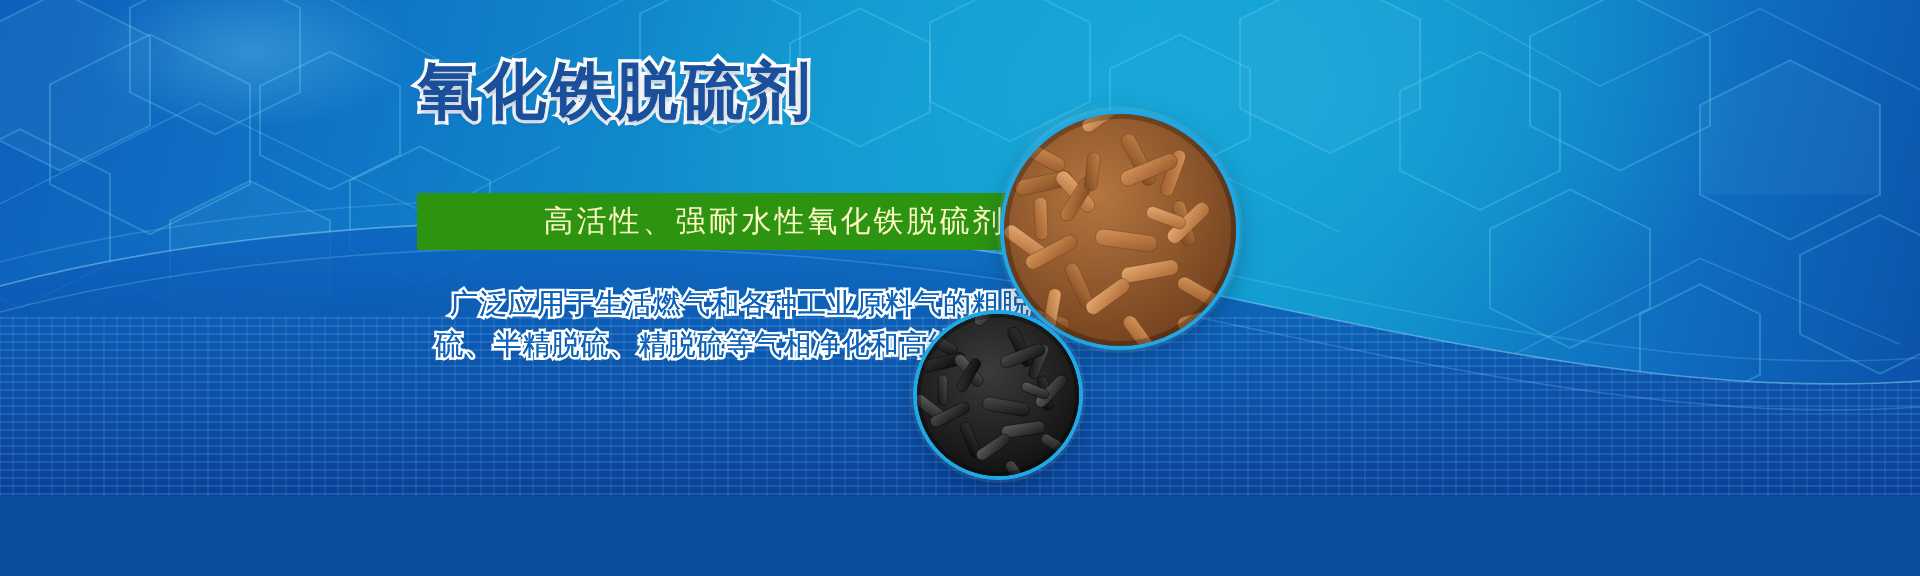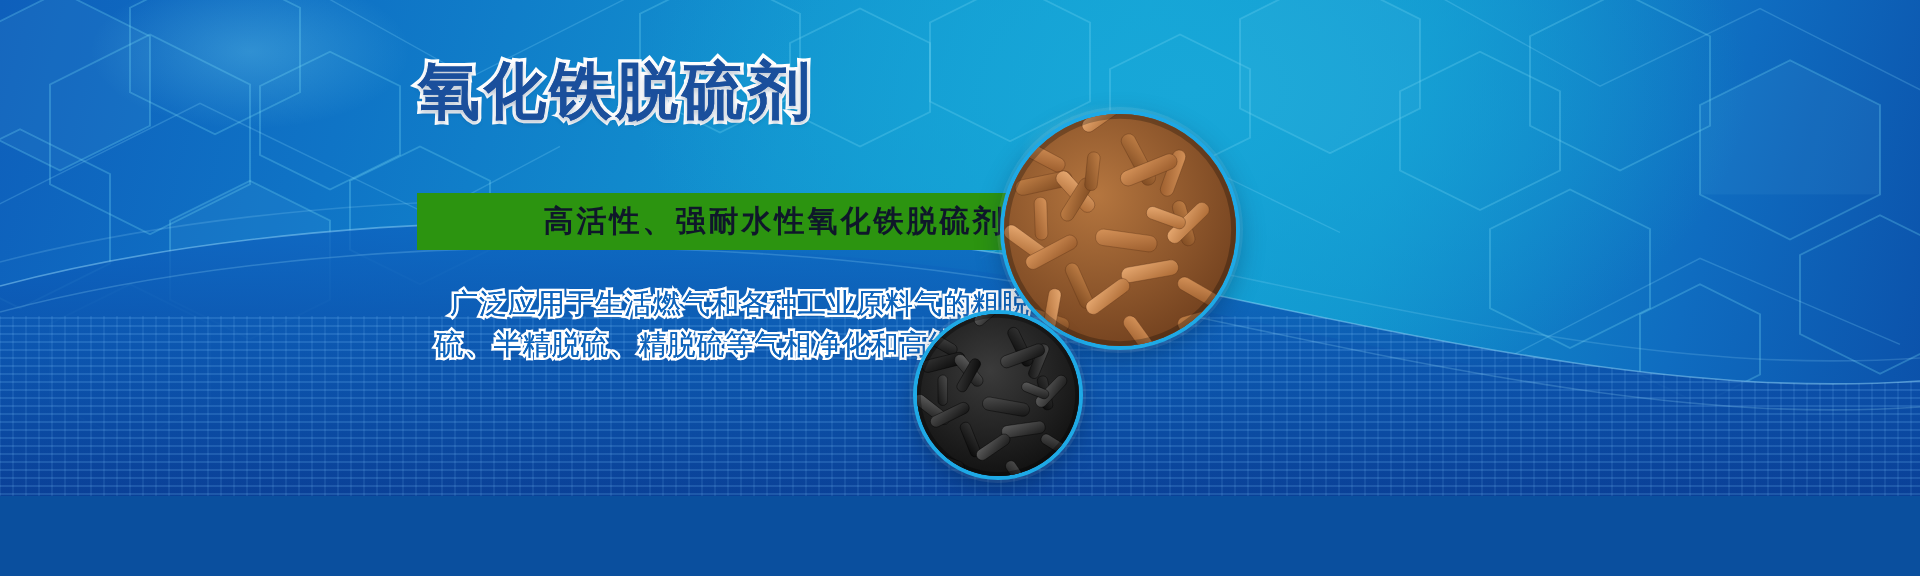--- a/index.html
+++ b/index.html
@@ -34,21 +34,21 @@
     position:absolute;left:418px;top:60px;
     font-size:62px;line-height:1;font-weight:bold;letter-spacing:4px;
     color:#1a4f9c;white-space:nowrap;
   }
   .greenbar{
     position:absolute;left:417px;top:193px;width:715px;height:57px;
     background:#2c9410;
     display:flex;align-items:center;justify-content:center;
   }
   .greenbar span{
-    color:#0f172a;font-size:30px;letter-spacing:3px;font-weight:700;white-space:nowrap;
+    color:#fef9c3;font-size:30px;letter-spacing:3px;font-weight:400;white-space:nowrap;
   }
   .para{
     position:absolute;left:340px;top:283px;width:800px;
     text-align:center;
   }
   .para .pline{
     display:block;font-size:28px;line-height:41px;letter-spacing:1px;
     color:#0d63bb;
     -webkit-text-stroke:5px #ffffff;
     paint-order:stroke fill;

